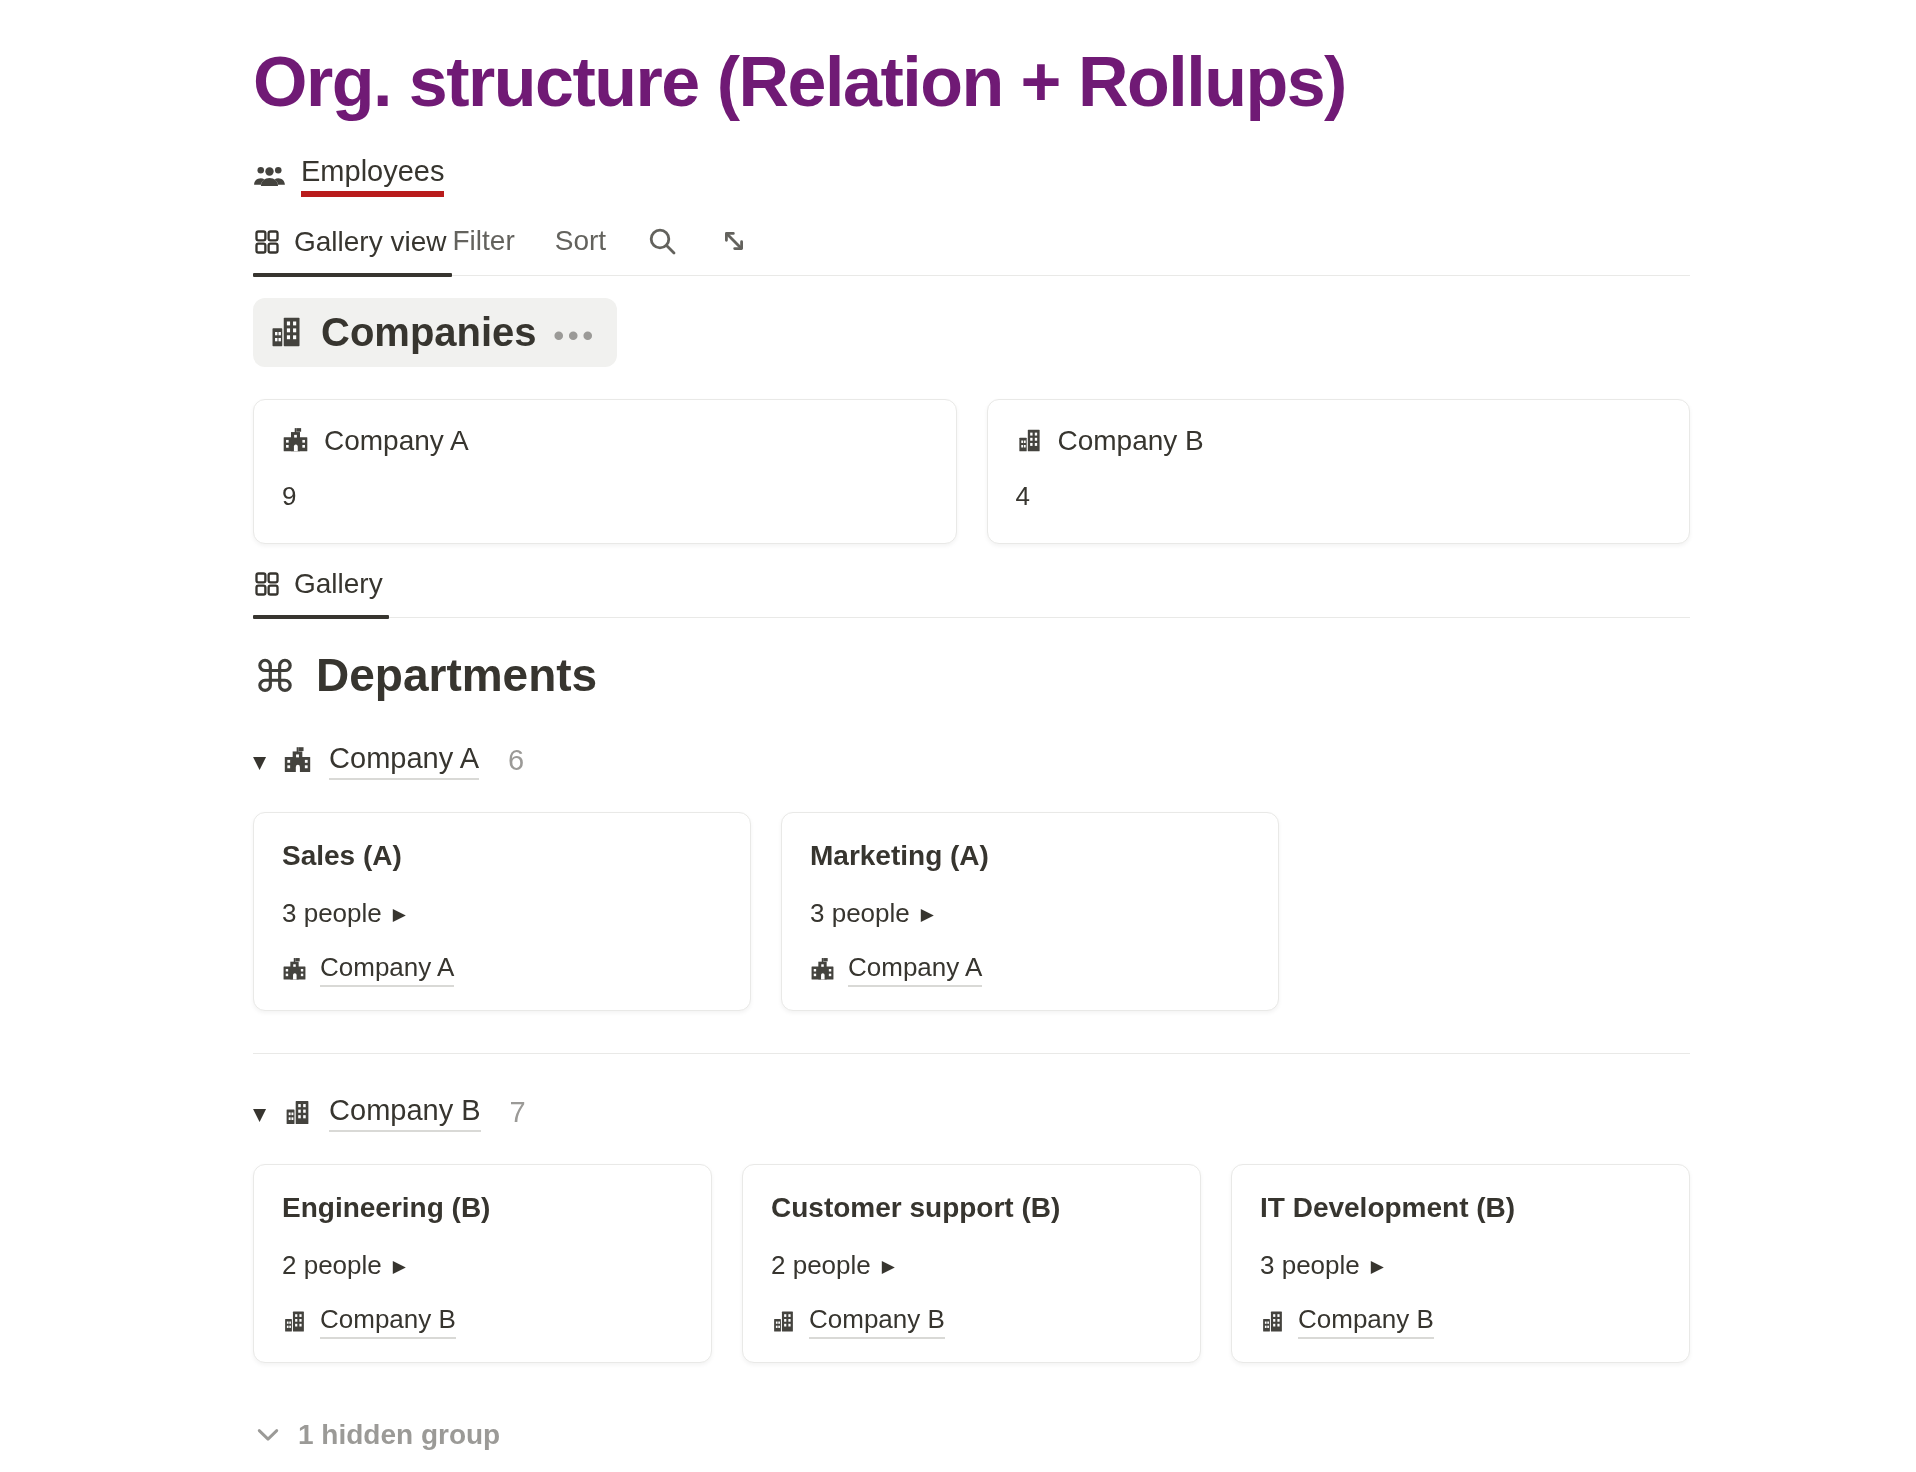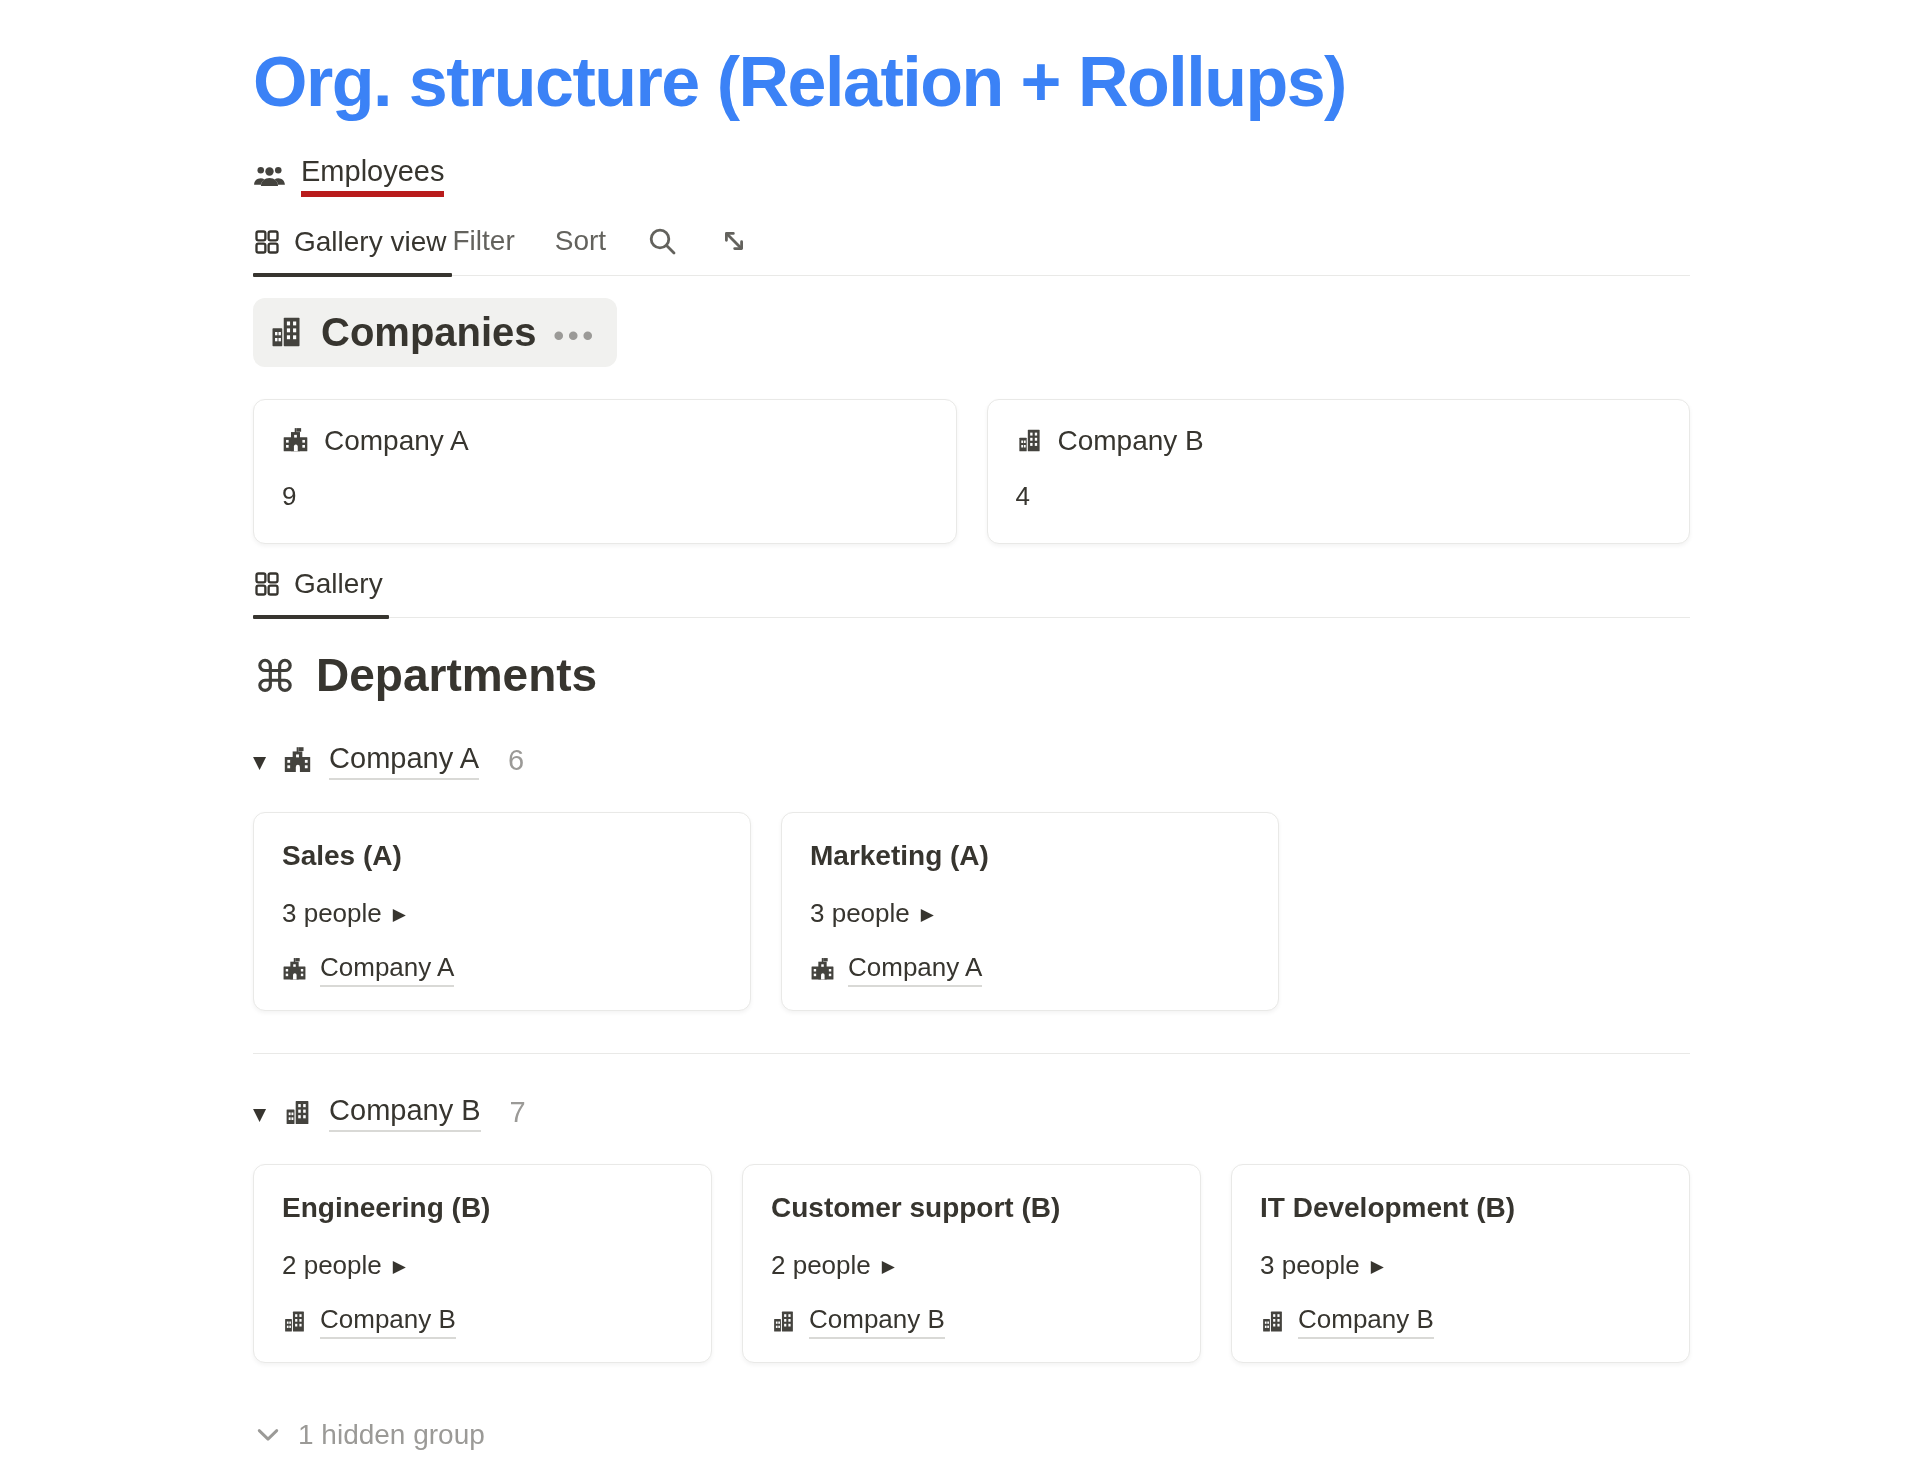--- a/index.html
+++ b/index.html
@@ -7,21 +7,21 @@
   body {
     width: 1916px; height: 1472px; overflow: hidden;
     font-family: "Liberation Sans", "DejaVu Sans", sans-serif;
     color: #37352f;
   }
   .content { margin-left: 253px; width: 1437px; }
 
   .page-title {
     margin: 42px 0 0 0;
     font-size: 70px; font-weight: 700; letter-spacing: -1.5px;
-    line-height: 1.15; color: #3b82f6;
+    line-height: 1.15; color: #701a75;
   }
 
   
   .source-row { margin-top: 32px; display: flex; align-items: center; gap: 15px; }
   .source-label {
     font-size: 29px; font-weight: 500; color: #37352f;
     border-bottom: 6px solid #b91c1c; padding-bottom: 3px; cursor: pointer;
   }
 
   
@@ -86,21 +86,21 @@
   
   .group-header { margin-top: 40px; display: flex; align-items: center; gap: 17px; font-size: 29px; font-weight: 500; }
   .toggle-glyph { font-size: 17px; color: #37352f; cursor: pointer; padding-top: 3px; }
   .group-name { border-bottom: 2px solid #d9d9d6; padding-bottom: 3px; cursor: pointer; }
   .group-count { color: #9b9a97; font-weight: 400; margin-left: 12px; }
 
   .divider { border-top: 1px solid #e9e9e7; margin-top: 42px; }
 
   .hidden-row {
     margin-top: 56px; display: flex; align-items: center; gap: 15px;
-    color: #9b9a97; font-size: 28px; font-weight: 400; cursor: pointer;
+    color: #9b9a97; font-size: 28px; font-weight: 700; cursor: pointer;
   }
 
   svg { display: block; }
 </style>
 </head>
 <body>
 
 <svg width="0" height="0" style="position:absolute">
   <defs>
     <g id="ic-people" fill="#44433e">

